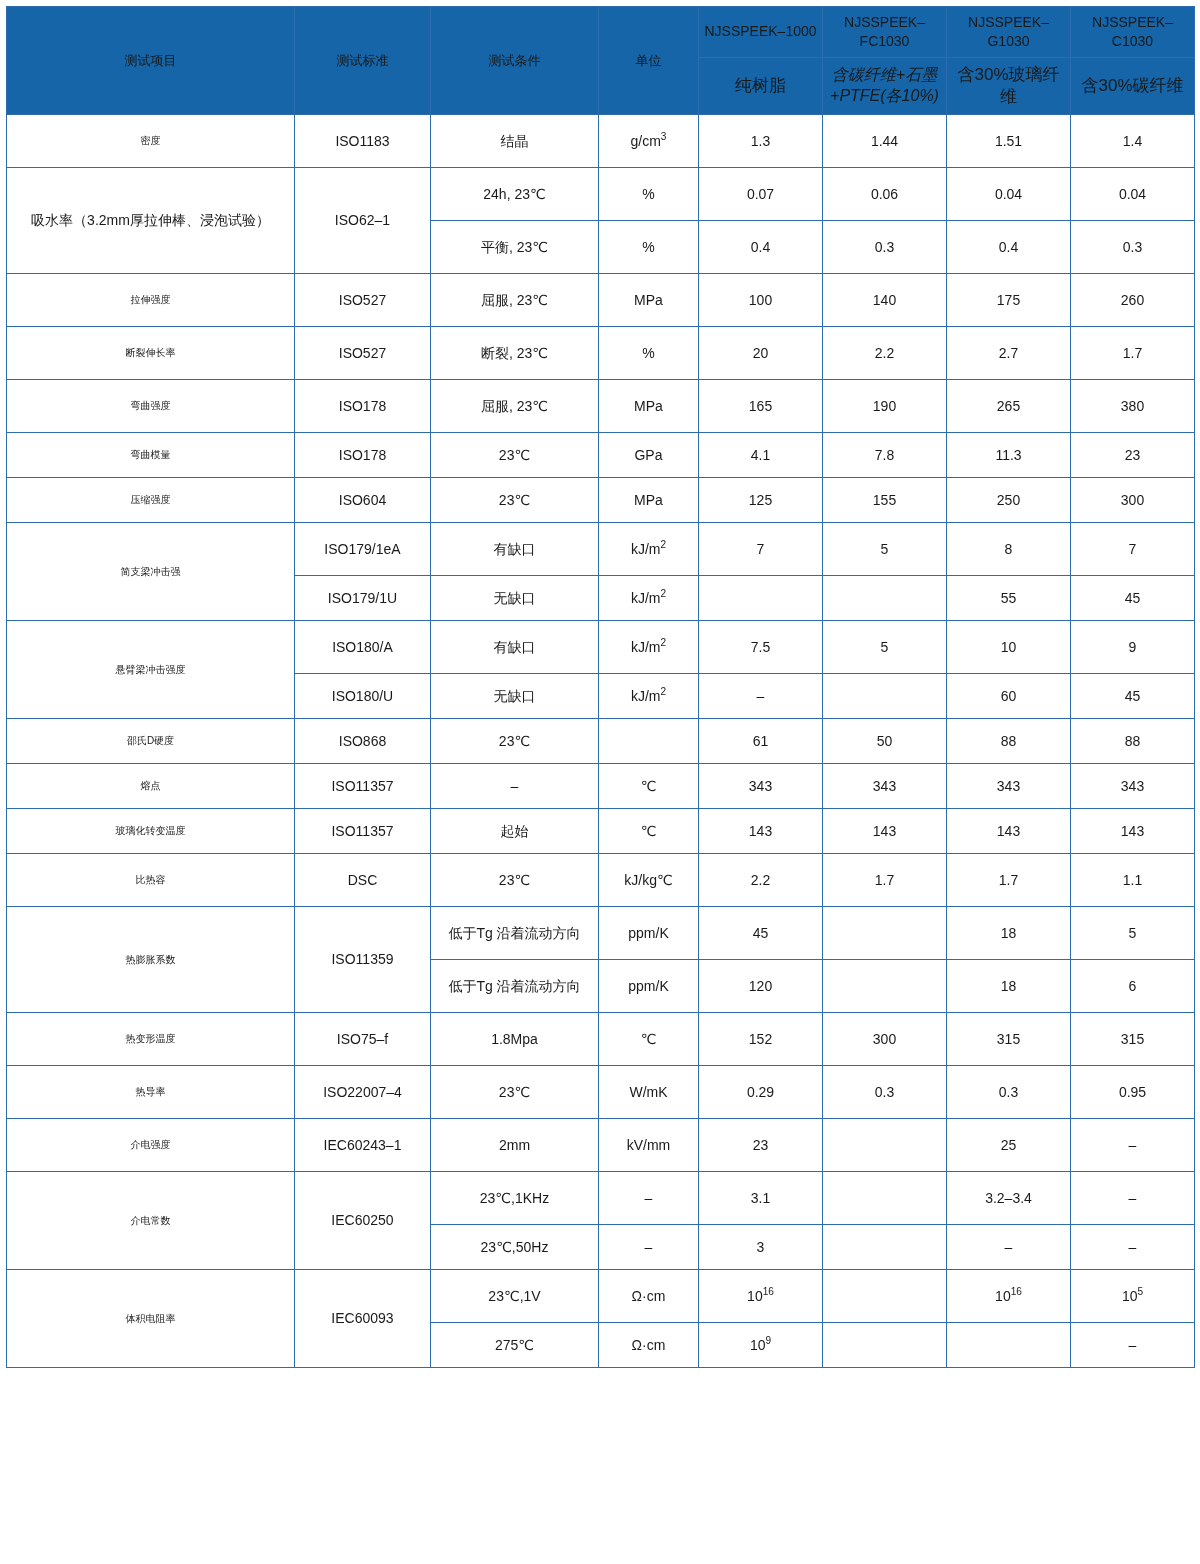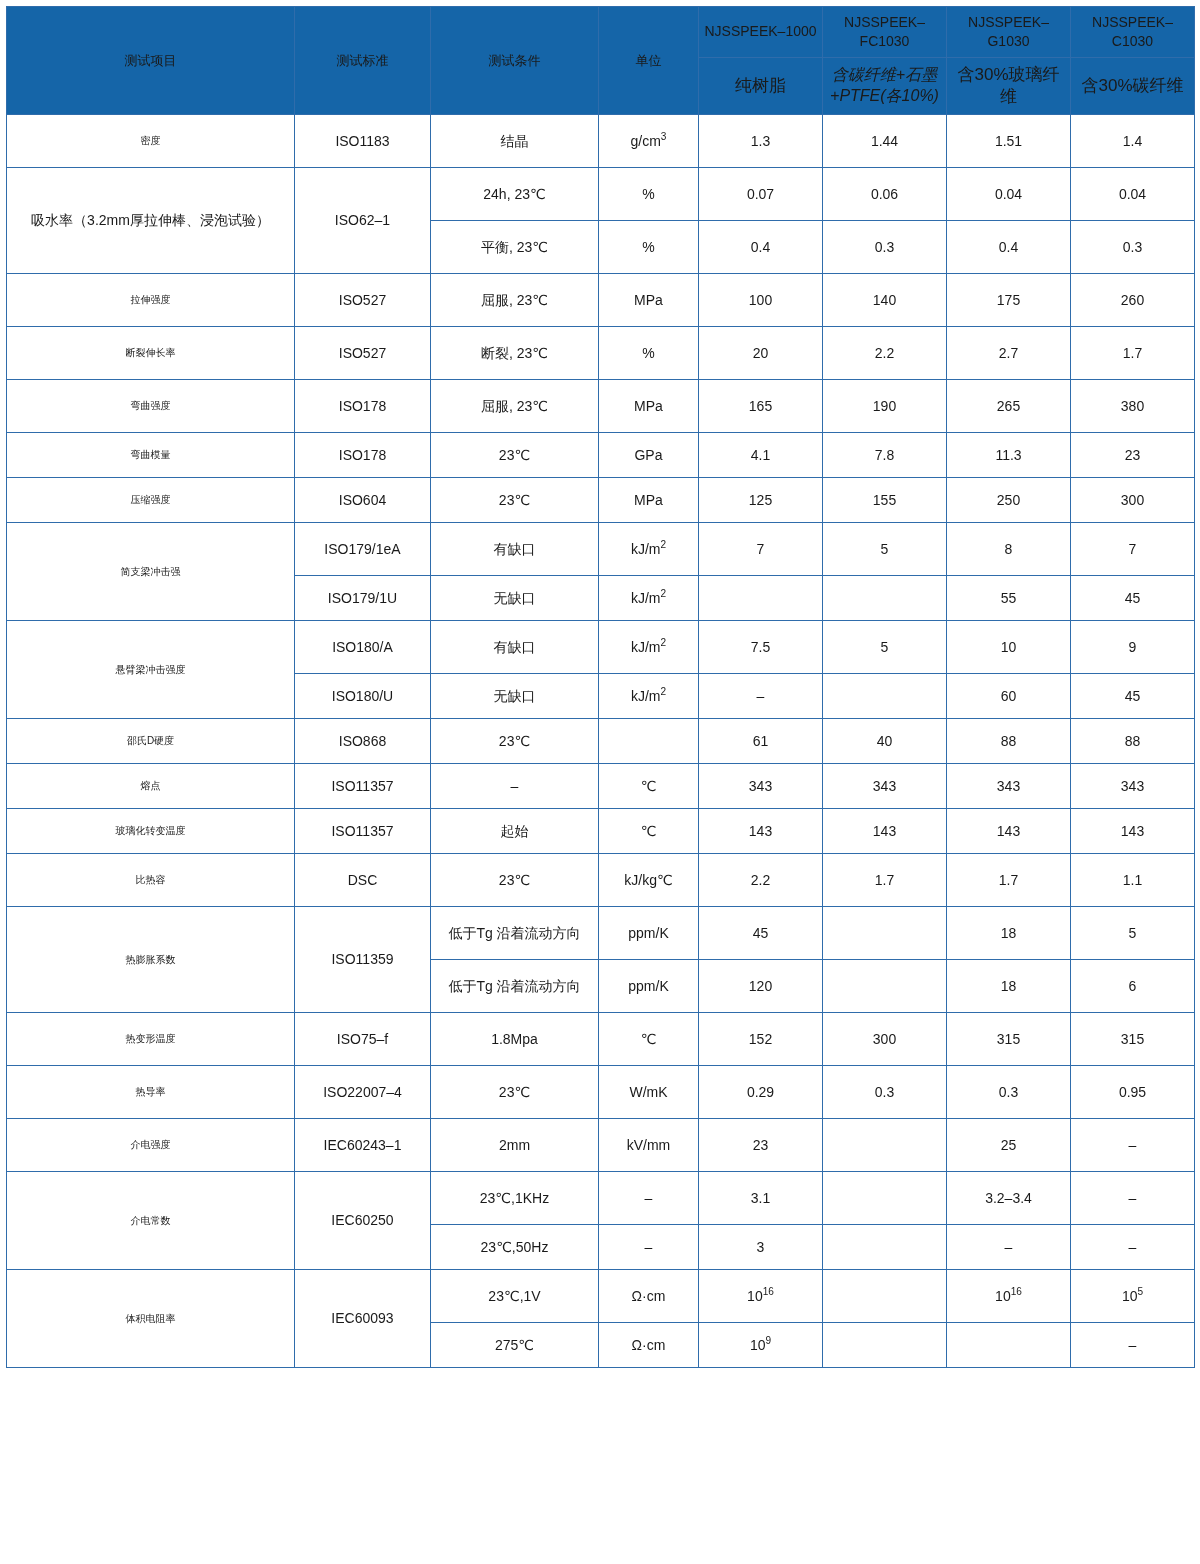--- a/index.html
+++ b/index.html
@@ -226,21 +226,21 @@
           <td class="val"></td>
           <td class="val">60</td>
           <td class="val">45</td>
         </tr>
         <tr class="rowmed">
           <td class="item" rowspan="1">邵氏D硬度</td>
           <td class="std" rowspan="1">ISO868</td>
           <td class="cond">23℃</td>
           <td class="unit"></td>
           <td class="val">61</td>
-          <td class="val">40</td>
+          <td class="val">50</td>
           <td class="val">88</td>
           <td class="val">88</td>
         </tr>
         <tr class="rowmed">
           <td class="item" rowspan="1">熔点</td>
           <td class="std" rowspan="1">ISO11357</td>
           <td class="cond">–</td>
           <td class="unit">℃</td>
           <td class="val">343</td>
           <td class="val">343</td>

